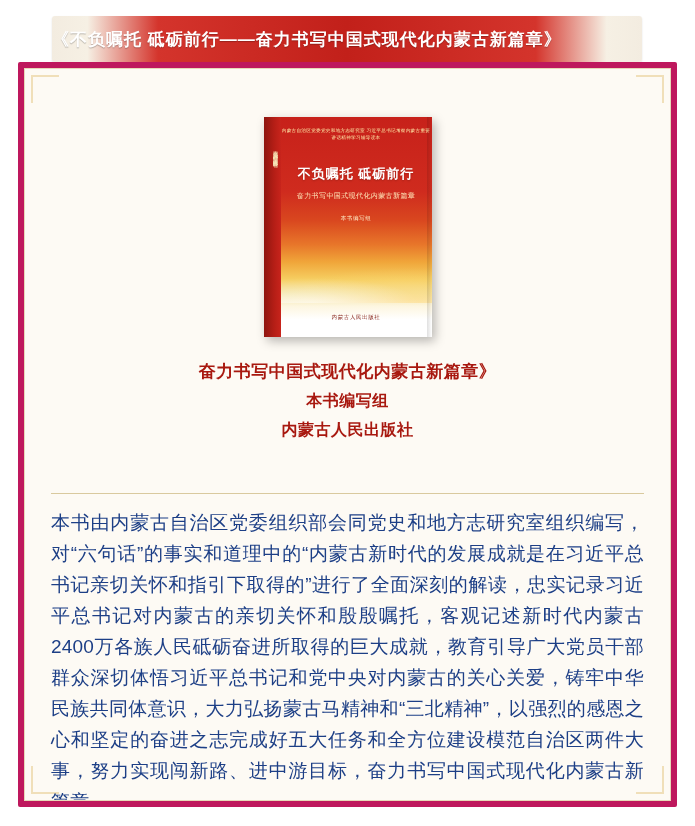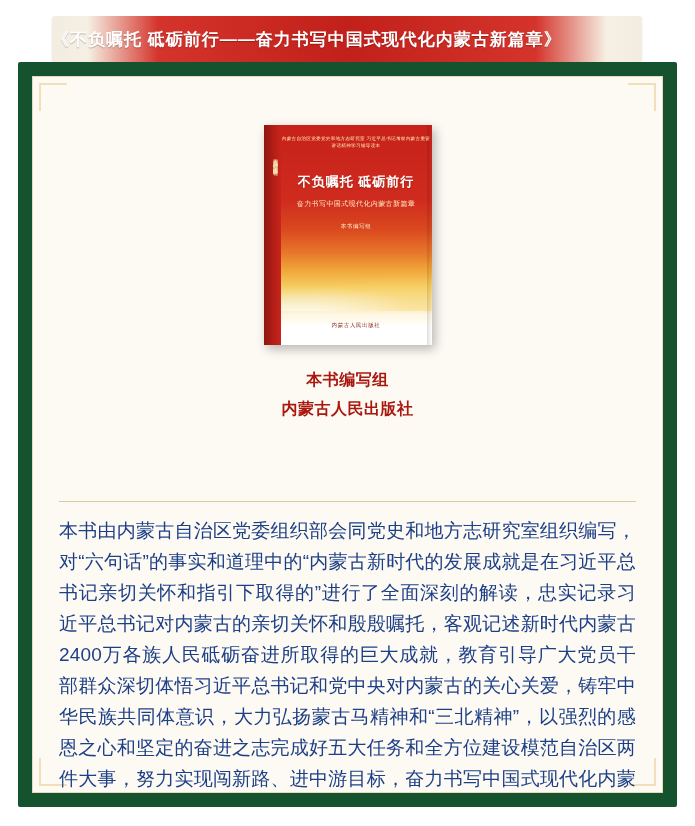--- a/index.html
+++ b/index.html
@@ -45,24 +45,24 @@
     text-shadow: 0 1px 1px rgba(0,0,0,0.25);
   }
 
   
   .frame {
     position: absolute;
     left: 18px;
     top: 62px;
     width: 659px;
     height: 745px;
-    background: #14532d;
+    background: #be185d;
     border-radius: 2px;
     box-sizing: border-box;
-    padding: 14px;
+    padding: 6px;
   }
   .frame-inner {
     position: relative;
     width: 100%;
     height: 100%;
     background: #fdfaf4;
     border: 1px solid #e6d9b8;
     box-sizing: border-box;
     overflow: hidden;
   }
@@ -258,20 +258,21 @@
             <div class="cover-sub">奋力书写中国式现代化内蒙古新篇章</div>
             <div class="cover-author">本书编写组</div>
             <div class="cover-wave"></div>
             <div class="cover-publisher">内蒙古人民出版社</div>
           </div>
           <div class="book-edge"></div>
         </div>
       </div>
 
       <div class="titleblock">
+        <div>奋力书写中国式现代化内蒙古新篇章》</div>
         <div class="org">本书编写组</div>
         <div class="press">内蒙古人民出版社</div>
       </div>
 
       <div class="divider"></div>
 
       <div class="bodytext">本书由内蒙古自治区党委组织部会同党史和地方志研究室组织编写，对“六句话”的事实和道理中的“内蒙古新时代的发展成就是在习近平总书记亲切关怀和指引下取得的”进行了全面深刻的解读，忠实记录习近平总书记对内蒙古的亲切关怀和殷殷嘱托，客观记述新时代内蒙古2400万各族人民砥砺奋进所取得的巨大成就，教育引导广大党员干部群众深切体悟习近平总书记和党中央对内蒙古的关心关爱，铸牢中华民族共同体意识，大力弘扬蒙古马精神和“三北精神”，以强烈的感恩之心和坚定的奋进之志完成好五大任务和全方位建设模范自治区两件大事，努力实现闯新路、进中游目标，奋力书写中国式现代化内蒙古新篇章。</div>
 
     </div>
   </div>

